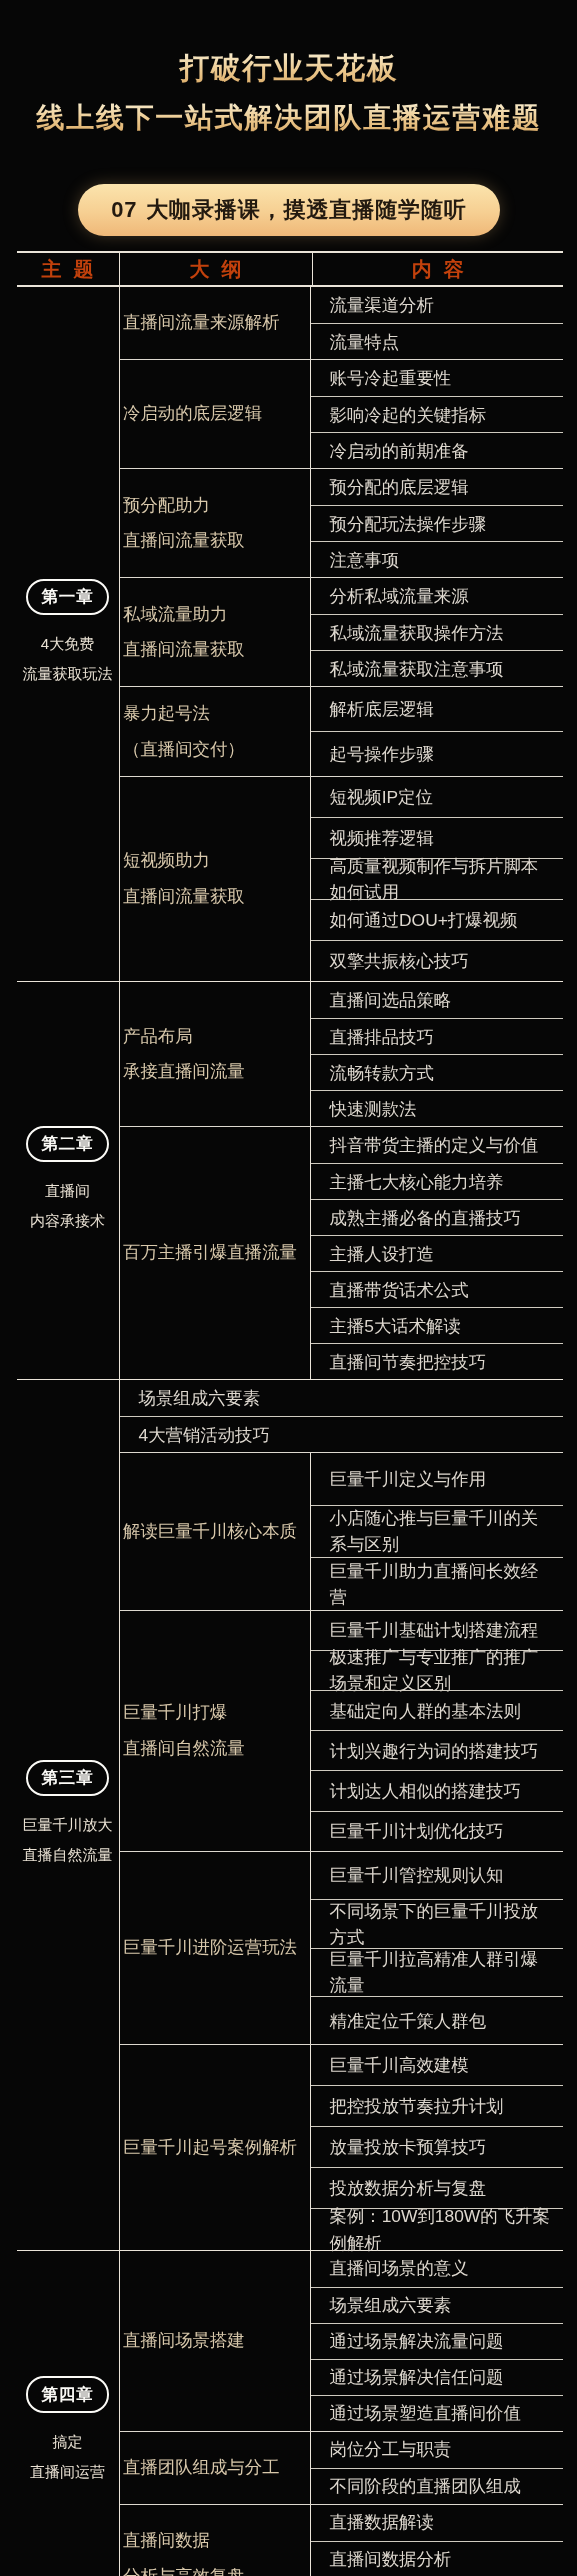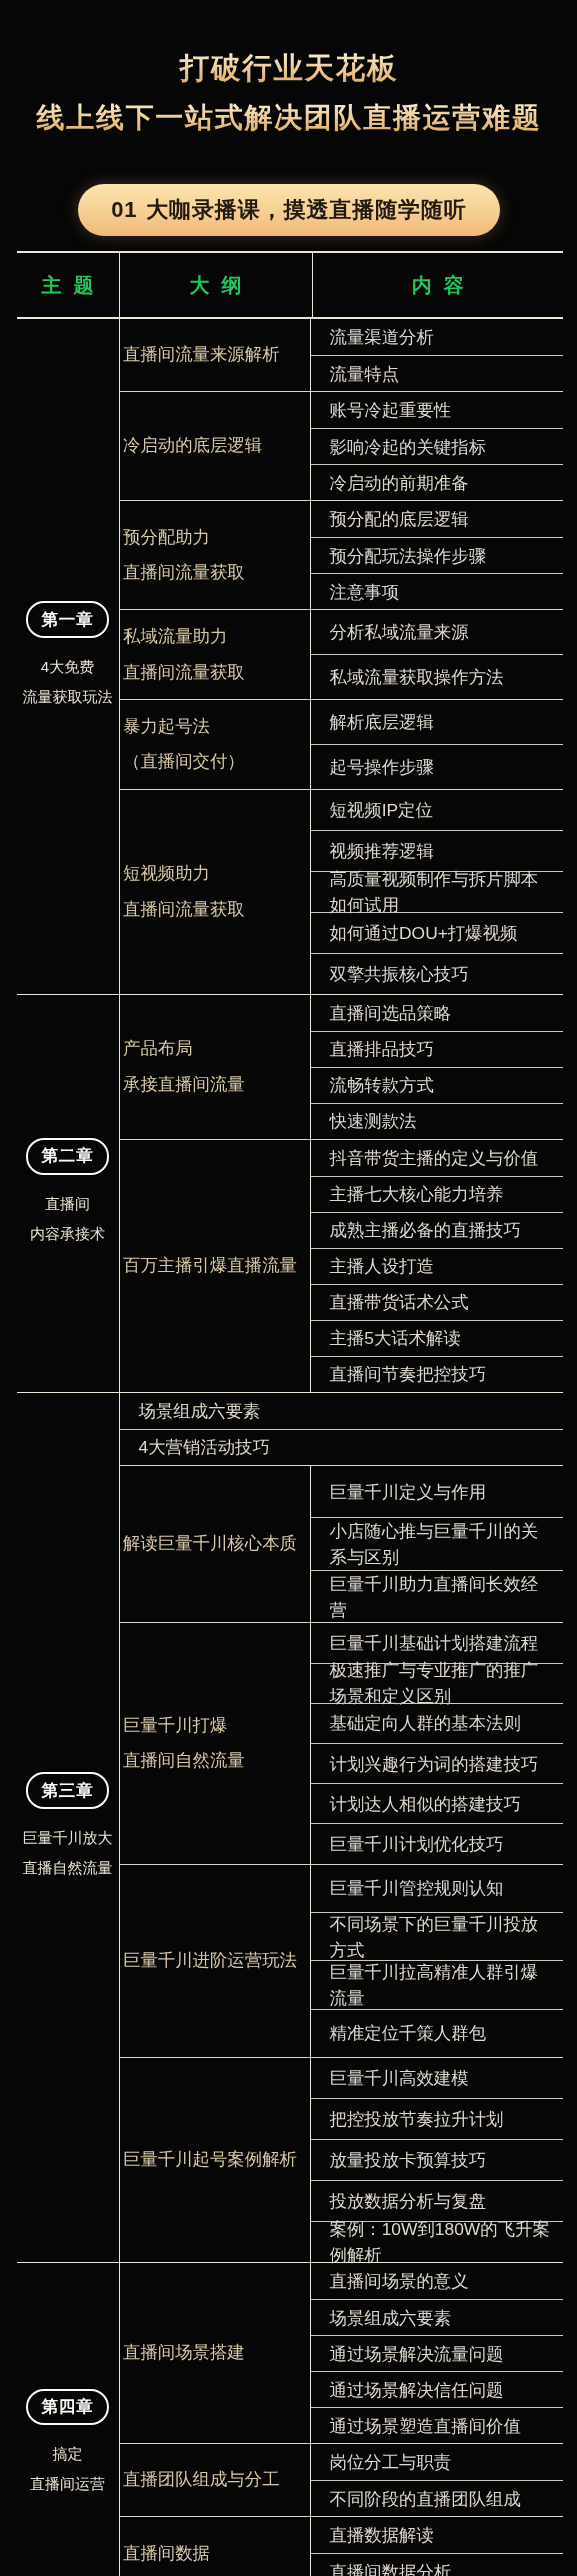--- a/index.html
+++ b/index.html
@@ -28,22 +28,22 @@
   .tbl{
     margin:14.8px 14.8px 0 16.5px;
     border-top:2.6px solid #eae4d9;
     border-bottom:3.5px solid #eae4d9;
   }
   .tbl-header{
     display:grid;grid-template-columns:103px 193px 1fr;
     border-bottom:2.6px solid #eae4d9;
   }
   .th{
-    height:64px;display:flex;align-items:center;justify-content:center;
-    color:#22c55e;font-size:20px;font-weight:bold;
+    height:32px;display:flex;align-items:center;justify-content:center;
+    color:#c2410c;font-size:20px;font-weight:bold;
     letter-spacing:12px;text-indent:12px;
   }
   .th.c1,.th.c2{border-right:1.7px solid #eae4d9;}
   .chapter-row{display:flex;border-top:1.7px solid #eae4d9;}
   .chapter-row:first-child{border-top:none;}
   .chapter-cell{
     flex:0 0 103px;width:103px;border-right:1.7px solid #eae4d9;
     display:flex;flex-direction:column;align-items:center;justify-content:center;
     padding:8.7px 1.7px;box-sizing:border-box;
   }
@@ -73,21 +73,21 @@
   .item:first-child{border-top:none;}
 </style>
 </head>
 <body>
 
 <div class="canvas">
   <div class="hero">
     <div class="title line1">打破行业天花板</div>
     <div class="title line2">线上线下一站式解决团队直播运营难题</div>
     <div>
-      <div class="badge"><span class="num">01</span><span>大咖录播课，摸透直播随学随听</span></div>
+      <div class="badge"><span class="num">07</span><span>大咖录播课，摸透直播随学随听</span></div>
     </div>
   </div>
 
   <div class="tbl">
     <div class="tbl-header">
       <div class="th c1">主题</div>
       <div class="th c2">大纲</div>
       <div class="th c3">内容</div>
     </div>
     <div id="tbl-body">
@@ -131,20 +131,21 @@
               </div>
             </div>
             <div class="group">
               <div class="outline-cell">
                 <div class="outline-line">私域流量助力</div>
                 <div class="outline-line">直播间流量获取</div>
               </div>
               <div class="items">
                 <div class="item">分析私域流量来源</div>
                 <div class="item">私域流量获取操作方法</div>
+                <div class="item">私域流量获取注意事项</div>
               </div>
             </div>
             <div class="group">
               <div class="outline-cell">
                 <div class="outline-line">暴力起号法</div>
                 <div class="outline-line">（直播间交付）</div>
               </div>
               <div class="items">
                 <div class="item">解析底层逻辑</div>
                 <div class="item">起号操作步骤</div>

